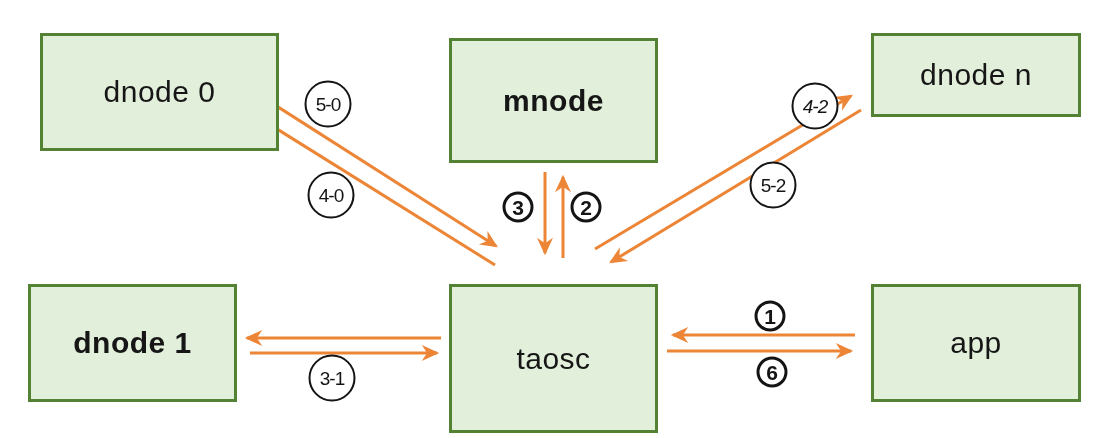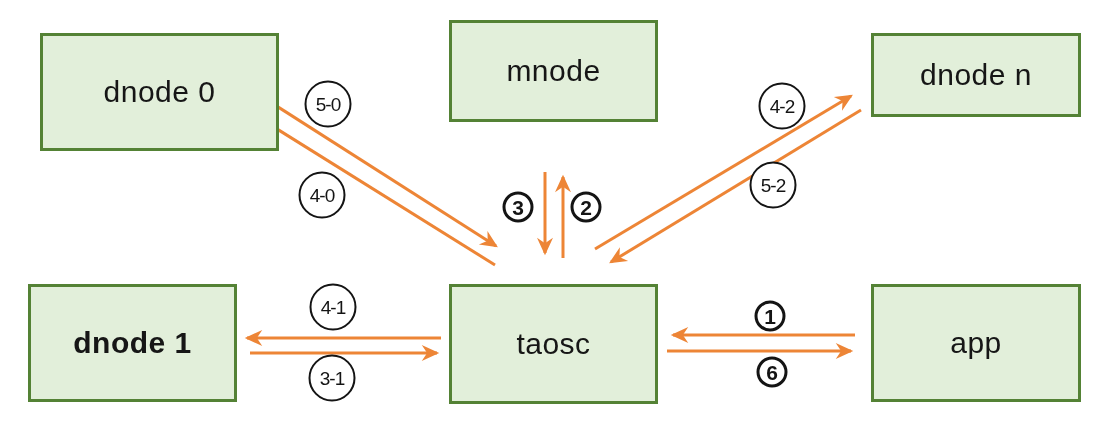--- a/index.html
+++ b/index.html
@@ -64,38 +64,37 @@
         <line x1="861" y1="110" x2="611" y2="262" stroke="#ed8536" stroke-width="3" marker-end="url(#ah)"></line>
         <line x1="441" y1="338" x2="247" y2="338" stroke="#ed8536" stroke-width="3" marker-end="url(#ah)"></line>
         <line x1="250" y1="353" x2="437" y2="353" stroke="#ed8536" stroke-width="3" marker-end="url(#ah)"></line>
         <line x1="855" y1="335" x2="673" y2="335" stroke="#ed8536" stroke-width="3" marker-end="url(#ah)"></line>
         <line x1="667" y1="351" x2="851" y2="351" stroke="#ed8536" stroke-width="3" marker-end="url(#ah)"></line>
       </g>
   </svg>
 <div class="node" style="left: 40px; top: 33px; width: 239px; height: 118px;">
       <span>dnode 0</span>
     </div>
-    <div class="node" style="left: 449px; top: 20px; width: 209px; height: 102px;">
+    <div class="node" style="left: 449px; top: 38px; width: 209px; height: 125px; font-weight: bold;">
       <span>mnode</span>
     </div>
     <div class="node" style="left: 871px; top: 33px; width: 210px; height: 84px;">
       <span>dnode n</span>
     </div>
     <div class="node" style="left: 28px; top: 284px; width: 209px; height: 118px; font-weight: bold;">
       <span>dnode 1</span>
     </div>
-    <div class="node" style="left: 449px; top: 284px; width: 209px; height: 120px;">
+    <div class="node" style="left: 449px; top: 284px; width: 209px; height: 149px;">
       <span>taosc</span>
     </div>
     <div class="node" style="left: 871px; top: 284px; width: 210px; height: 118px;">
       <span>app</span>
     </div>
     <div class="step-label large" style="left: 328px; top: 104px;">5-0</div>
-    <div class="step-label large" style="left: 322px; top: 195px;">4-0</div>
+    <div class="step-label large" style="left: 331px; top: 195px;">4-0</div>
     <div class="step-label small" style="left: 518px; top: 207px;">3</div>
     <div class="step-label small" style="left: 586px; top: 207px;">2</div>
-    <div class="step-label large" style="left: 782px; top: 106px;">4-2</div>
+    <div class="step-label large" style="left: 815px; top: 106px; font-style: italic;">4-2</div>
     <div class="step-label large" style="left: 773px; top: 185px;">5-2</div>
-    <div class="step-label large" style="left: 333px; top: 307px;">4-1</div>
     <div class="step-label large" style="left: 332px; top: 378px;">3-1</div>
     <div class="step-label small" style="left: 770px; top: 316px;">1</div>
     <div class="step-label small" style="left: 772px; top: 372px;">6</div>
   </div>
 
 </body></html>

